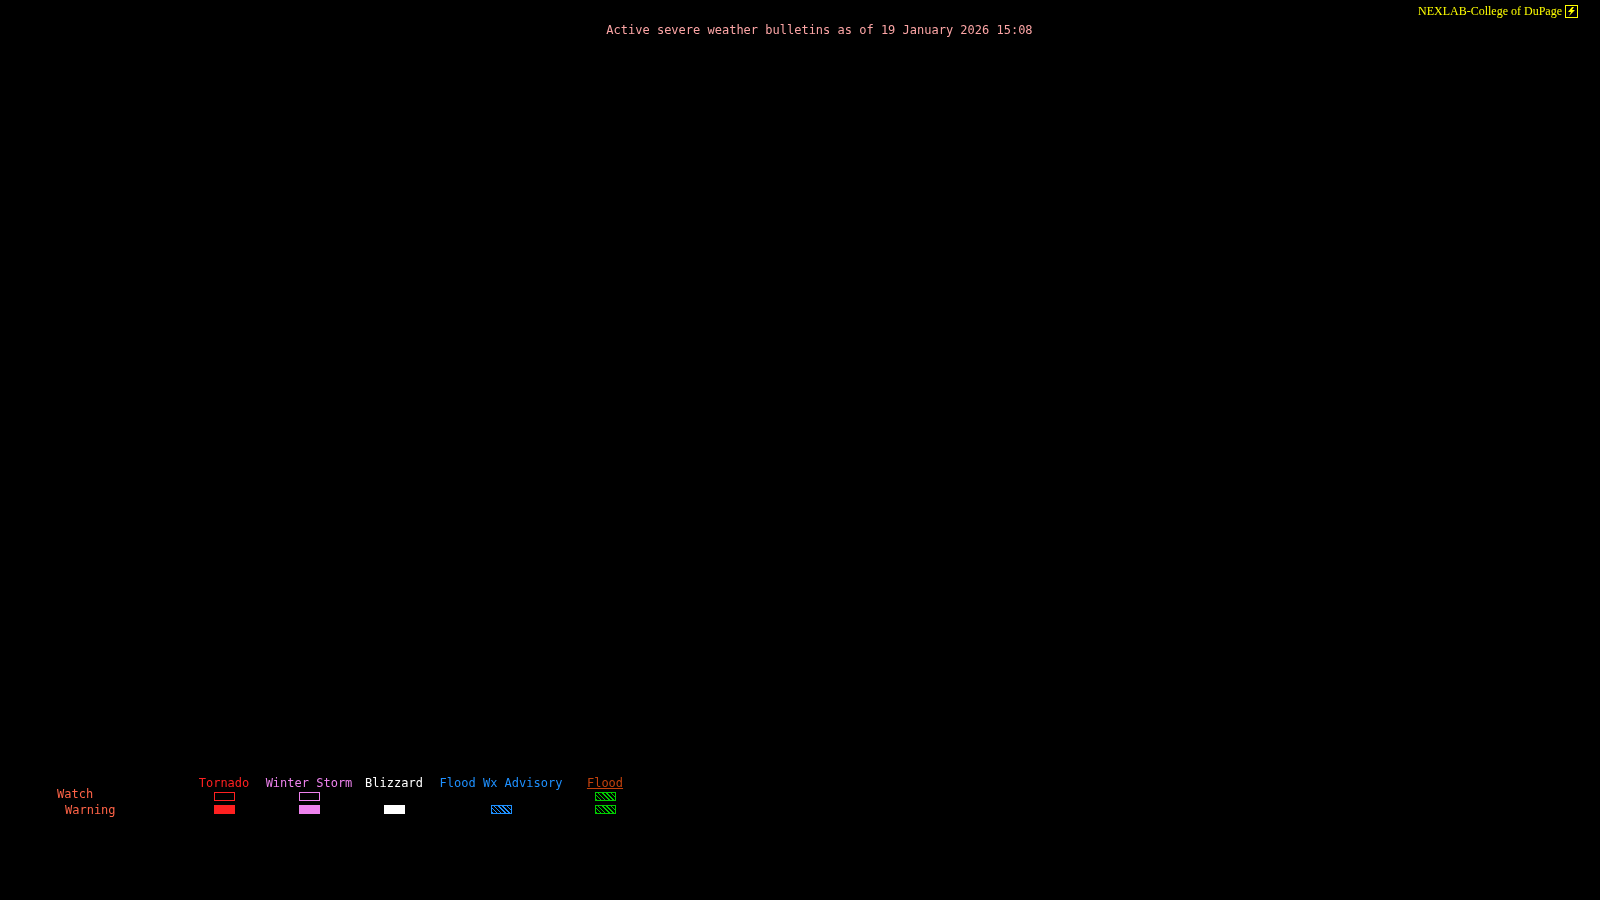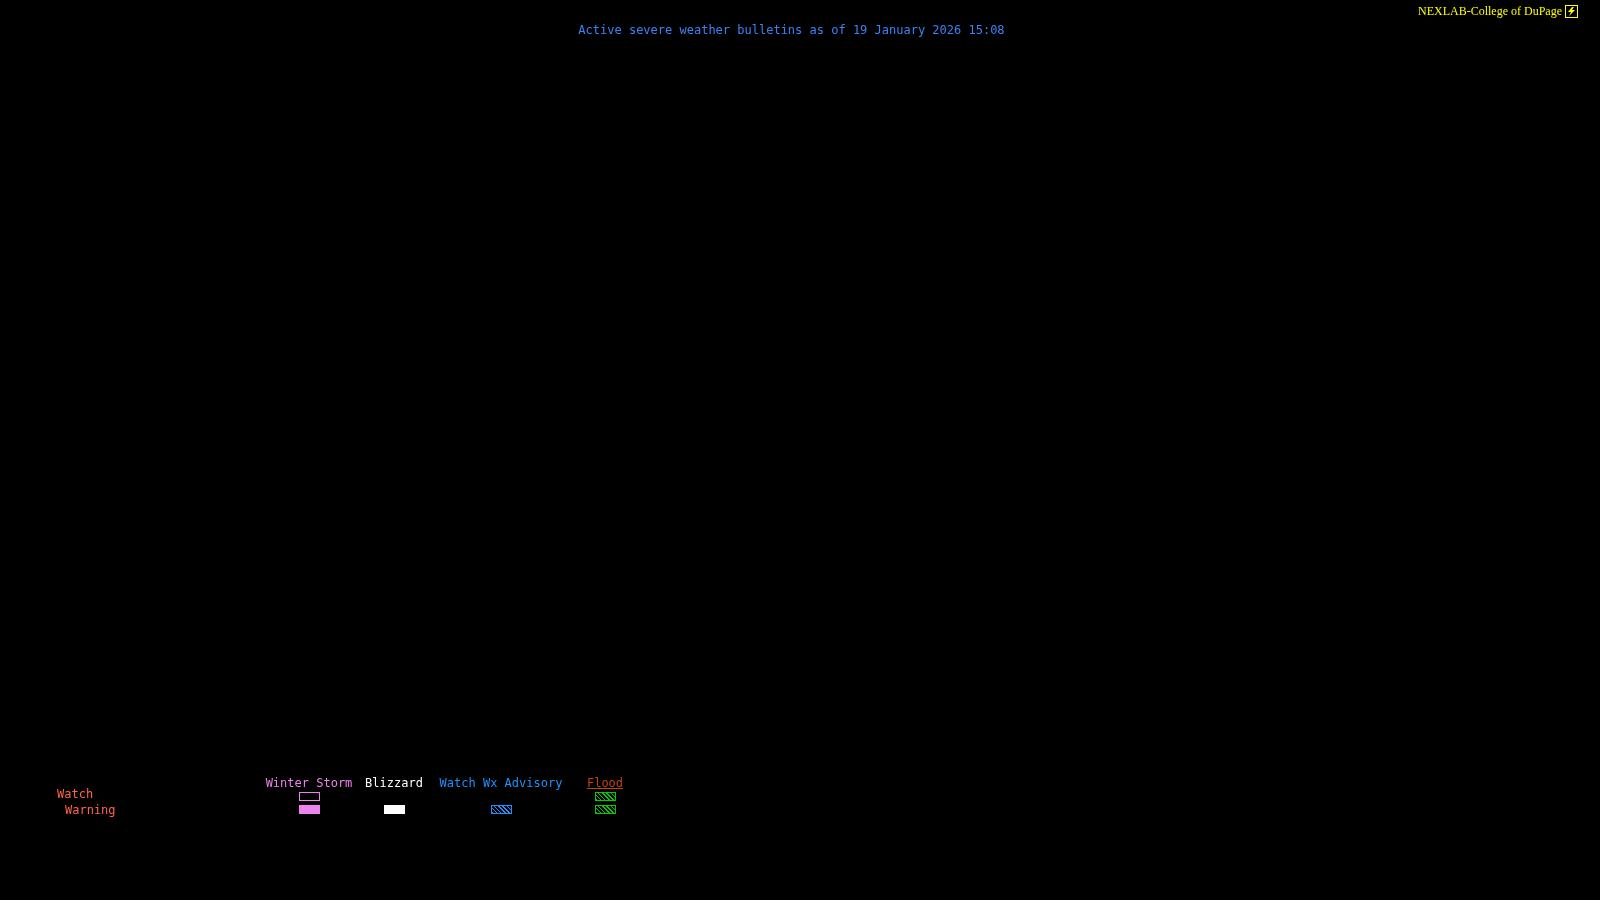--- a/index.html
+++ b/index.html
@@ -82,38 +82,47 @@
     box-sizing: content-box;
   }
 </style>
 </head>
 <body>
 
 <div id="screen">
 
   <div id="map-canvas"></div>
 
-  <div id="page-title" style="color: #3b82f6;">Active severe weather bulletins as of 19 January 2026 15:08</div>
+  <div id="page-title" style="color: #fca5a5; margin-left: 28px;">Active severe weather bulletins as of 19 January 2026 15:08</div>
 
   <div id="brand-wrap">
     <span style="color: rgb(255, 255, 0); font-family: Liberation Serif, serif;">NEXLAB-College of DuPage</span>
     <span>
       <svg width="13" height="13" viewBox="0 0 13 13">
         <rect x="0.5" y="0.5" width="12" height="12" fill="none" stroke="#ffff00" stroke-width="1"></rect>
         <polygon points="7,2 3,7 6,7 4,11 10,5 7,5 9,2" fill="#ffff00"></polygon>
       </svg>
     </span>
   </div>
 
   <div id="legend">
 
     <span class="legend-row-label" id="legend-row-label-watch" style="color: rgb(255, 99, 71);">Watch</span>
     <span class="legend-row-label" id="legend-row-label-warning" style="color: rgb(255, 99, 71);">Warning</span>
 
 
+    <div class="legend-col" style="left:149px">
+      <div class="col-header" style="color: rgb(255, 32, 32);">Tornado</div>
+      <div class="box-row">
+          <div class="legend-box box-watch" style="border-color: rgb(255, 32, 32); background: transparent;"></div>
+        </div>
+      <div class="box-row">
+          <div class="legend-box box-warning" style="border-color: rgb(255, 32, 32); background: rgb(255, 32, 32);"></div>
+        </div>
+    </div>
 
     <div class="legend-col" style="left:234px">
       <div class="col-header" style="color: rgb(238, 130, 238);">Winter Storm</div>
       <div class="box-row">
           <div class="legend-box box-watch" style="border-color: rgb(238, 130, 238); background: transparent;"></div>
         </div>
       <div class="box-row">
           <div class="legend-box box-warning" style="border-color: rgb(238, 130, 238); background: rgb(238, 130, 238);"></div>
         </div>
     </div>
@@ -122,21 +131,21 @@
       <div class="col-header" style="color: rgb(255, 255, 255);">Blizzard</div>
       <div class="box-row">
           <div class="legend-box box-watch" style="visibility: hidden;"></div>
         </div>
       <div class="box-row">
           <div class="legend-box box-warning" style="border-color: rgb(255, 255, 255); background: rgb(255, 255, 255);"></div>
         </div>
     </div>
 
     <div class="legend-col" style="left:426px">
-      <div class="col-header" style="color: rgb(30, 144, 255);">Watch Wx Advisory</div>
+      <div class="col-header" style="color: rgb(30, 144, 255);">Flood Wx Advisory</div>
       <div class="box-row">
           <div class="legend-box box-watch" style="visibility: hidden;"></div>
         </div>
       <div class="box-row">
           <div class="legend-box box-warning" style="border-color: rgb(30, 144, 255); background: repeating-linear-gradient(45deg, rgb(30, 144, 255) 0px, rgb(30, 144, 255) 1px, transparent 1px, transparent 3px);"></div>
         </div>
     </div>
 
     <div class="legend-col" style="left:530px">
       <div class="col-header" style="color: #c2410c; text-decoration: underline;">Flood</div>

